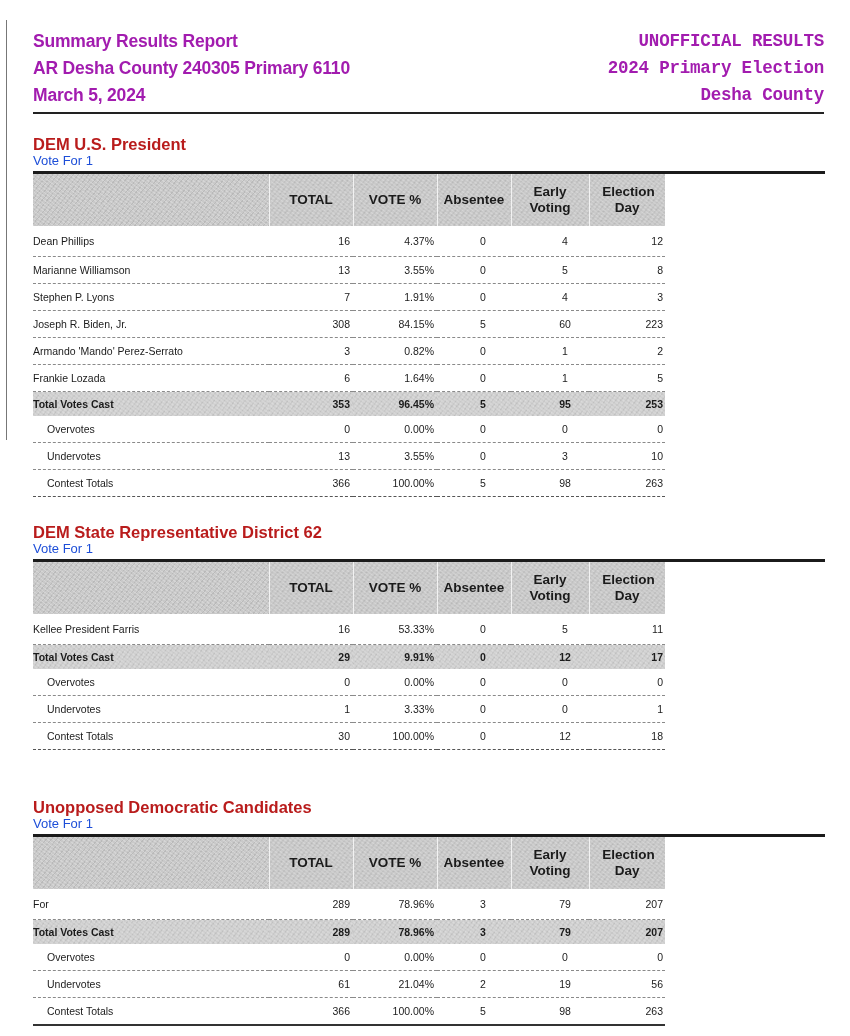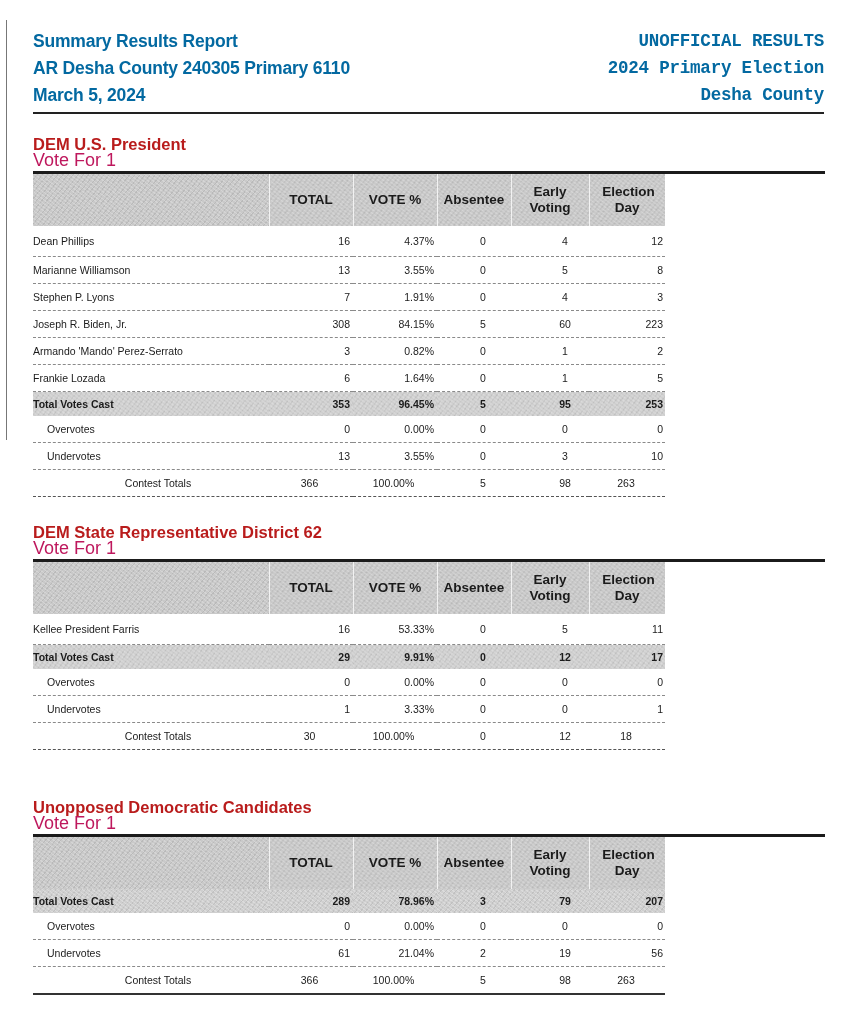--- a/index.html
+++ b/index.html
@@ -12,25 +12,25 @@
     background: #777;
   }
   .report-header {
     position: absolute; left: 33px; top: 28px; width: 791px; height: 84px;
     border-bottom: 2px solid #222;
   }
   .hdr-left { position: absolute; left: 0; top: 0; }
   .hdr-right { position: absolute; right: 0; top: 0; text-align: right; font-family: Liberation Mono, monospace; }
   .hdr-line {
     font-weight: bold; font-size: 17.5px; line-height: 27px; letter-spacing: -0.2px;
-    color: #0369a1; white-space: nowrap;
+    color: #a21caf; white-space: nowrap;
   }
   .contest { position: absolute; left: 33px; width: 792px; }
   .contest-title { font-weight: bold; font-size: 16.5px; line-height: 18px; color: #b91c1c; white-space: nowrap; }
-  .contest-vote-for { font-size: 18px; line-height: 15px; color: #be185d; }
+  .contest-vote-for { font-size: 13px; line-height: 15px; color: #1d4ed8; }
   .contest-rule {
     height: 3px; background: #1b1b1b; margin-top: 3px;
   }
   table.results {
     border-collapse: collapse; width: 632px; table-layout: fixed;
   }
   .results col.c-name { width: 236px; }
   .results col.c-total { width: 84px; }
   .results col.c-pct { width: 84px; }
   .results col.c-abs { width: 74px; }
@@ -59,21 +59,21 @@
   .results tbody tr.first-cand td { height: 30px; }
   .results tbody tr.total-row td {
     font-weight: bold; height: 24px;
     background-color: #cfcfcf;
     background-image:
       repeating-linear-gradient(37deg, rgba(255,255,255,0.25) 0 1px, transparent 1px 3px),
       repeating-linear-gradient(-51deg, rgba(0,0,0,0.07) 0 1px, transparent 1px 4px);
     border-bottom: none;
   }
   .results tbody tr.sub-row td.name { padding-left: 14px; }
-  .results tbody tr.last-row td { border-bottom: 1px dashed #555; text-align: center; }
+  .results tbody tr.last-row td { border-bottom: 1px dashed #555; }
   .results.last-table tbody tr.last-row td { border-bottom: 2px solid #333; }
 </style>
 </head>
 <body>
 
 <div class="margin-line"></div>
 
 <div class="report-header">
   <div class="hdr-left">
     <div class="hdr-line">Summary Results Report</div>
@@ -280,20 +280,28 @@
       <tr>
         <th></th>
         <th>TOTAL</th>
         <th>VOTE %</th>
         <th>Absentee</th>
         <th>Early Voting</th>
         <th><span style="display:inline-block;width:50px;">Election Day</span></th>
       </tr>
     </thead>
     <tbody>
+      <tr class="first-cand">
+        <td class="name">For</td>
+        <td class="num n-total">289</td>
+        <td class="num n-pct">78.96%</td>
+        <td class="num n-abs">3</td>
+        <td class="num n-early">79</td>
+        <td class="num n-eday">207</td>
+      </tr>
       <tr class="total-row">
         <td class="name">Total Votes Cast</td>
         <td class="num n-total">289</td>
         <td class="num n-pct">78.96%</td>
         <td class="num n-abs">3</td>
         <td class="num n-early">79</td>
         <td class="num n-eday">207</td>
       </tr>
       <tr class="sub-row">
         <td class="name">Overvotes</td>

